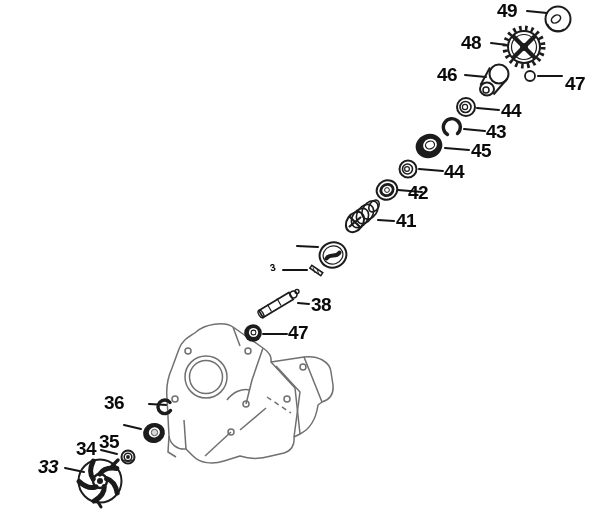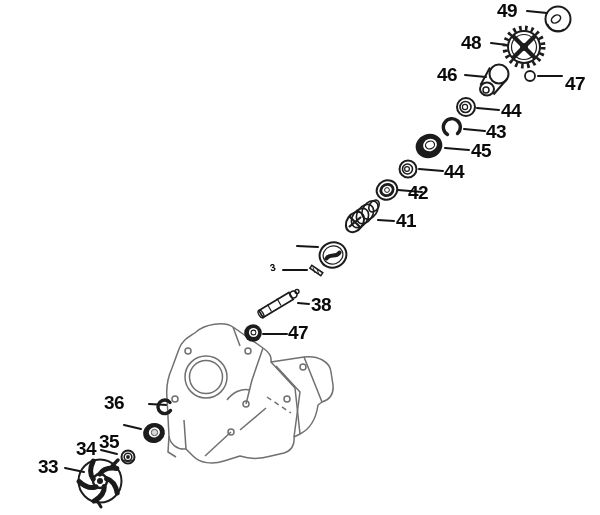--- a/index.html
+++ b/index.html
@@ -197,15 +197,15 @@
   <div class="plabel" style="left:471px;top:141px;">45</div>
   <div class="plabel" style="left:444px;top:162px;">44</div>
   <div class="plabel" style="left:408px;top:183px;">42</div>
   <div class="plabel" style="left:396px;top:211px;">41</div>
   <div class="plabel tiny" style="left:270px;top:263px;">3</div>
   <div class="plabel" style="left:311px;top:295px;">38</div>
   <div class="plabel" style="left:288px;top:323px;">47</div>
   <div class="plabel" style="left:104px;top:393px;">36</div>
   <div class="plabel" style="left:99px;top:432px;">35</div>
   <div class="plabel" style="left:76px;top:439px;">34</div>
-  <div class="plabel" style="left:38px;top:457px;">33</div>
+  <div class="plabel" style="left:38px;top:457px;font-style:italic;">33</div>
 
 </div>
 
 </body></html>

